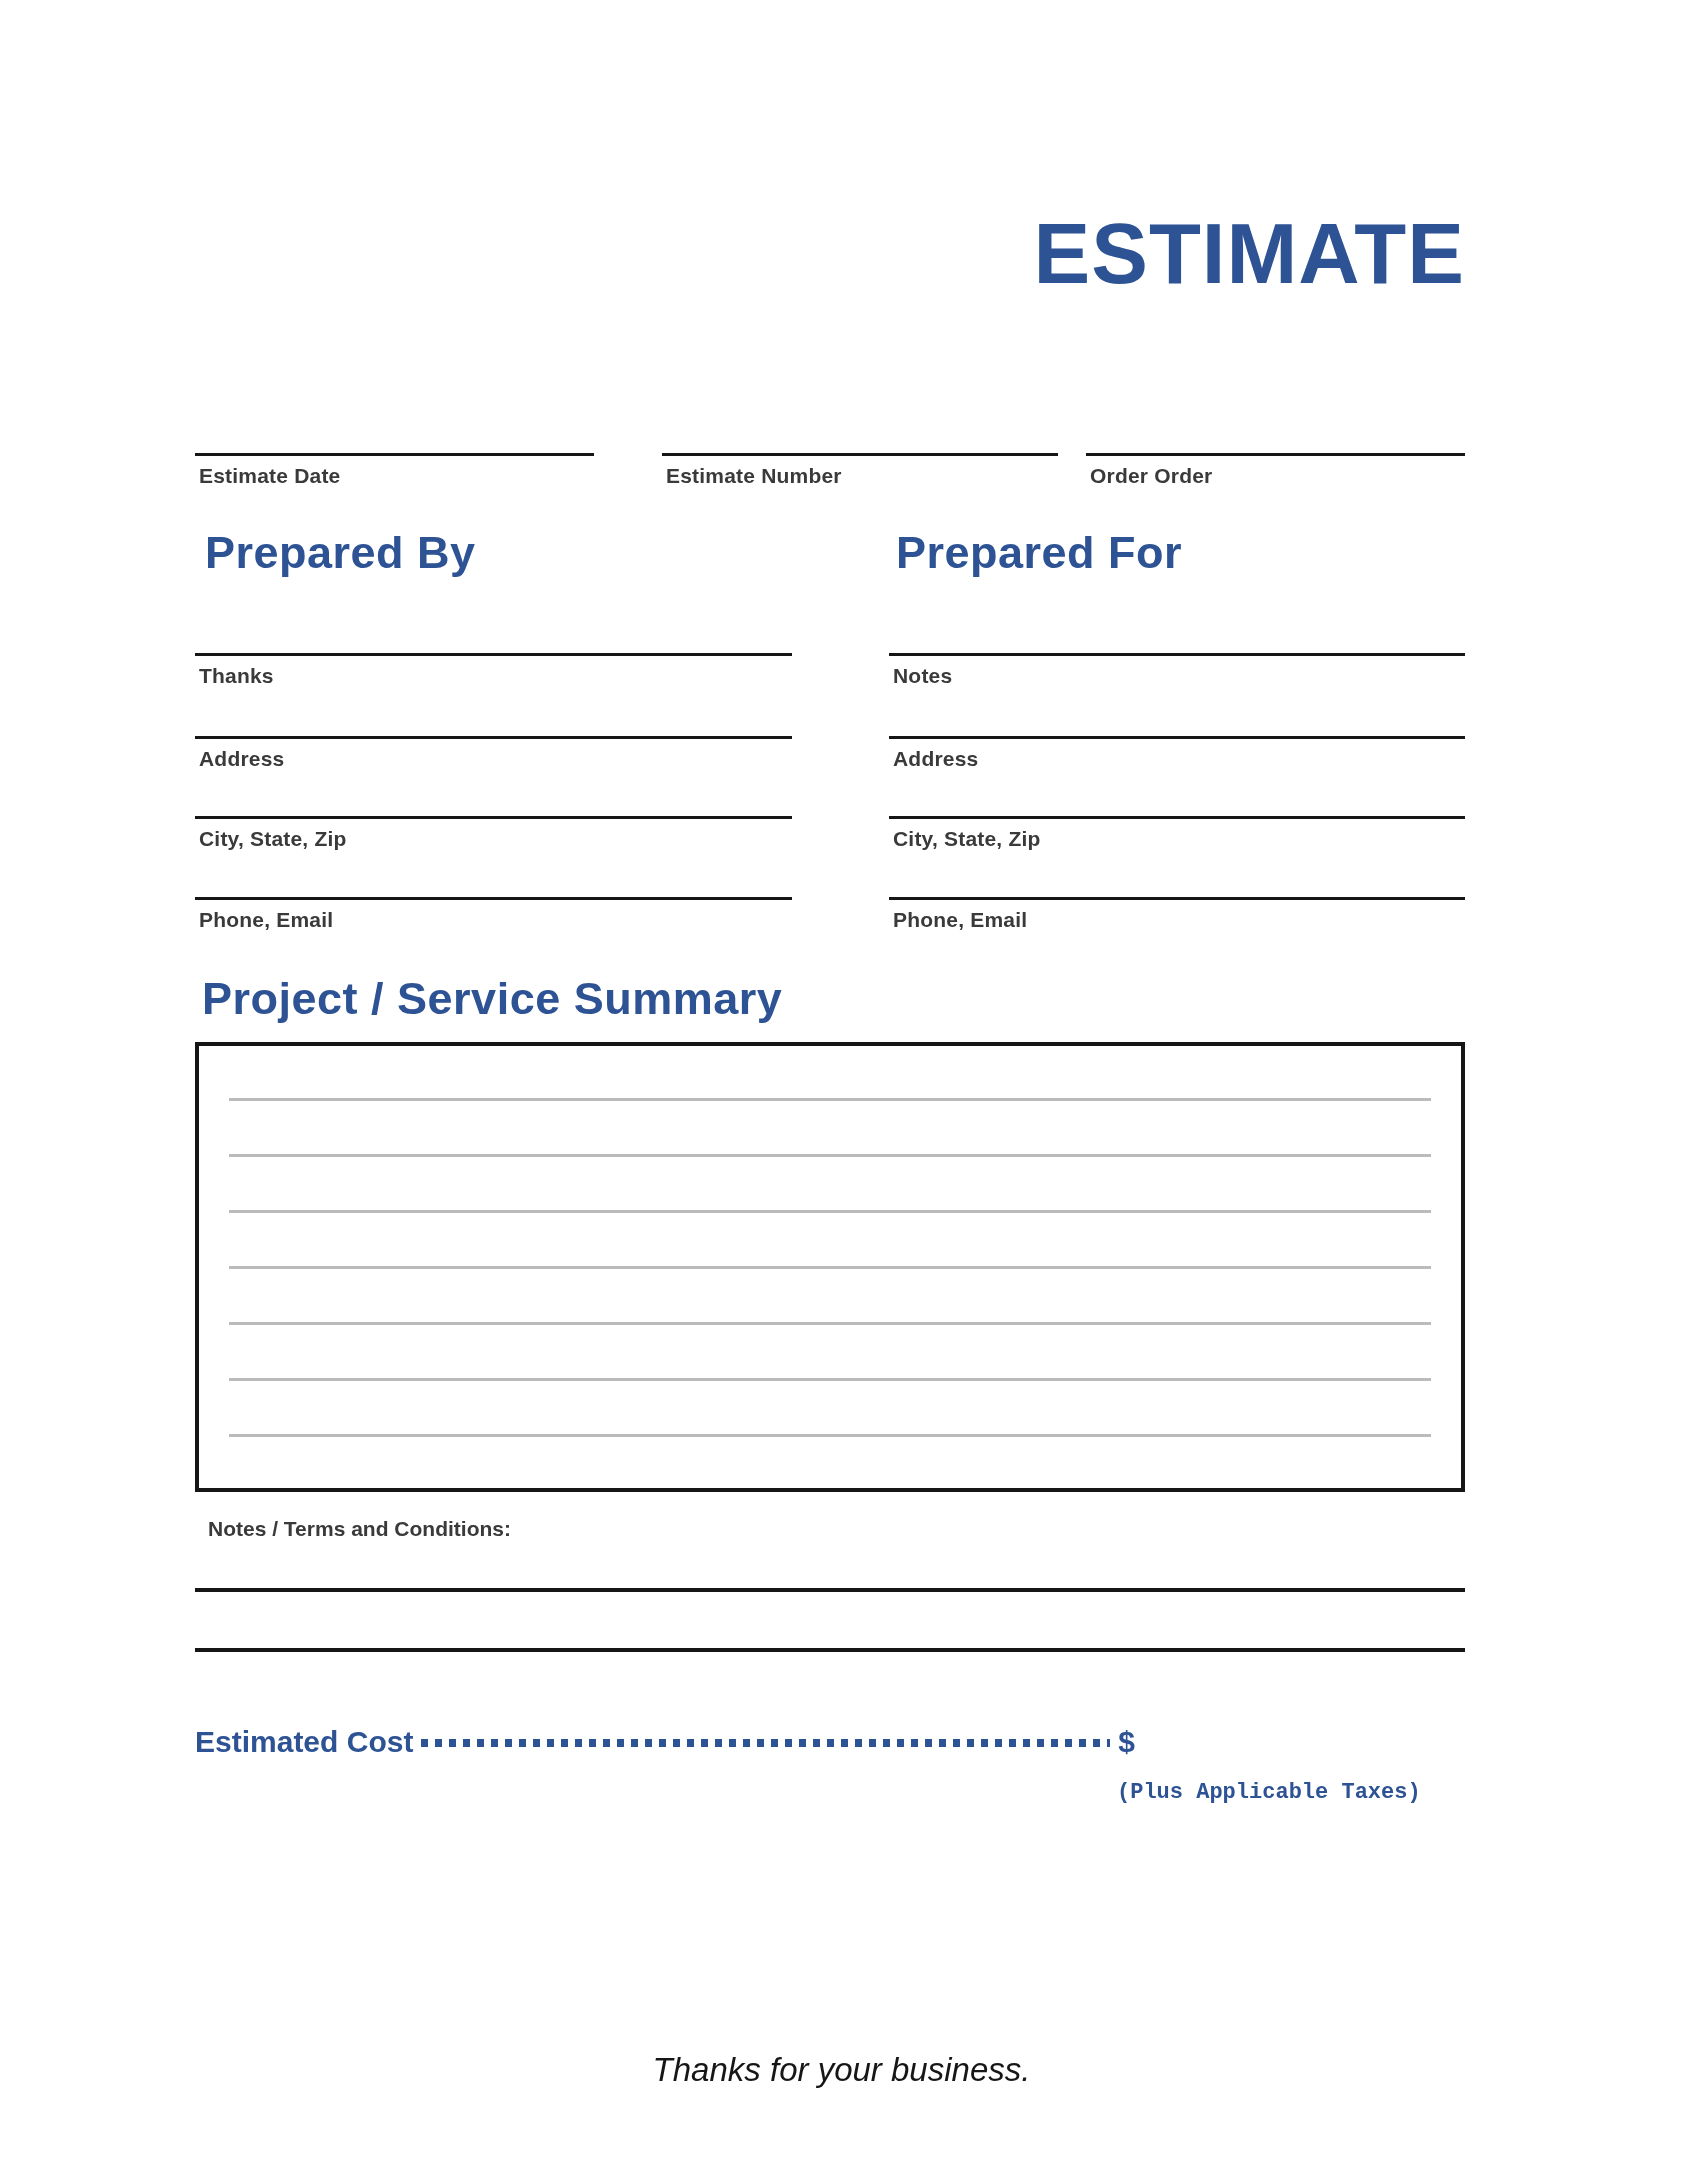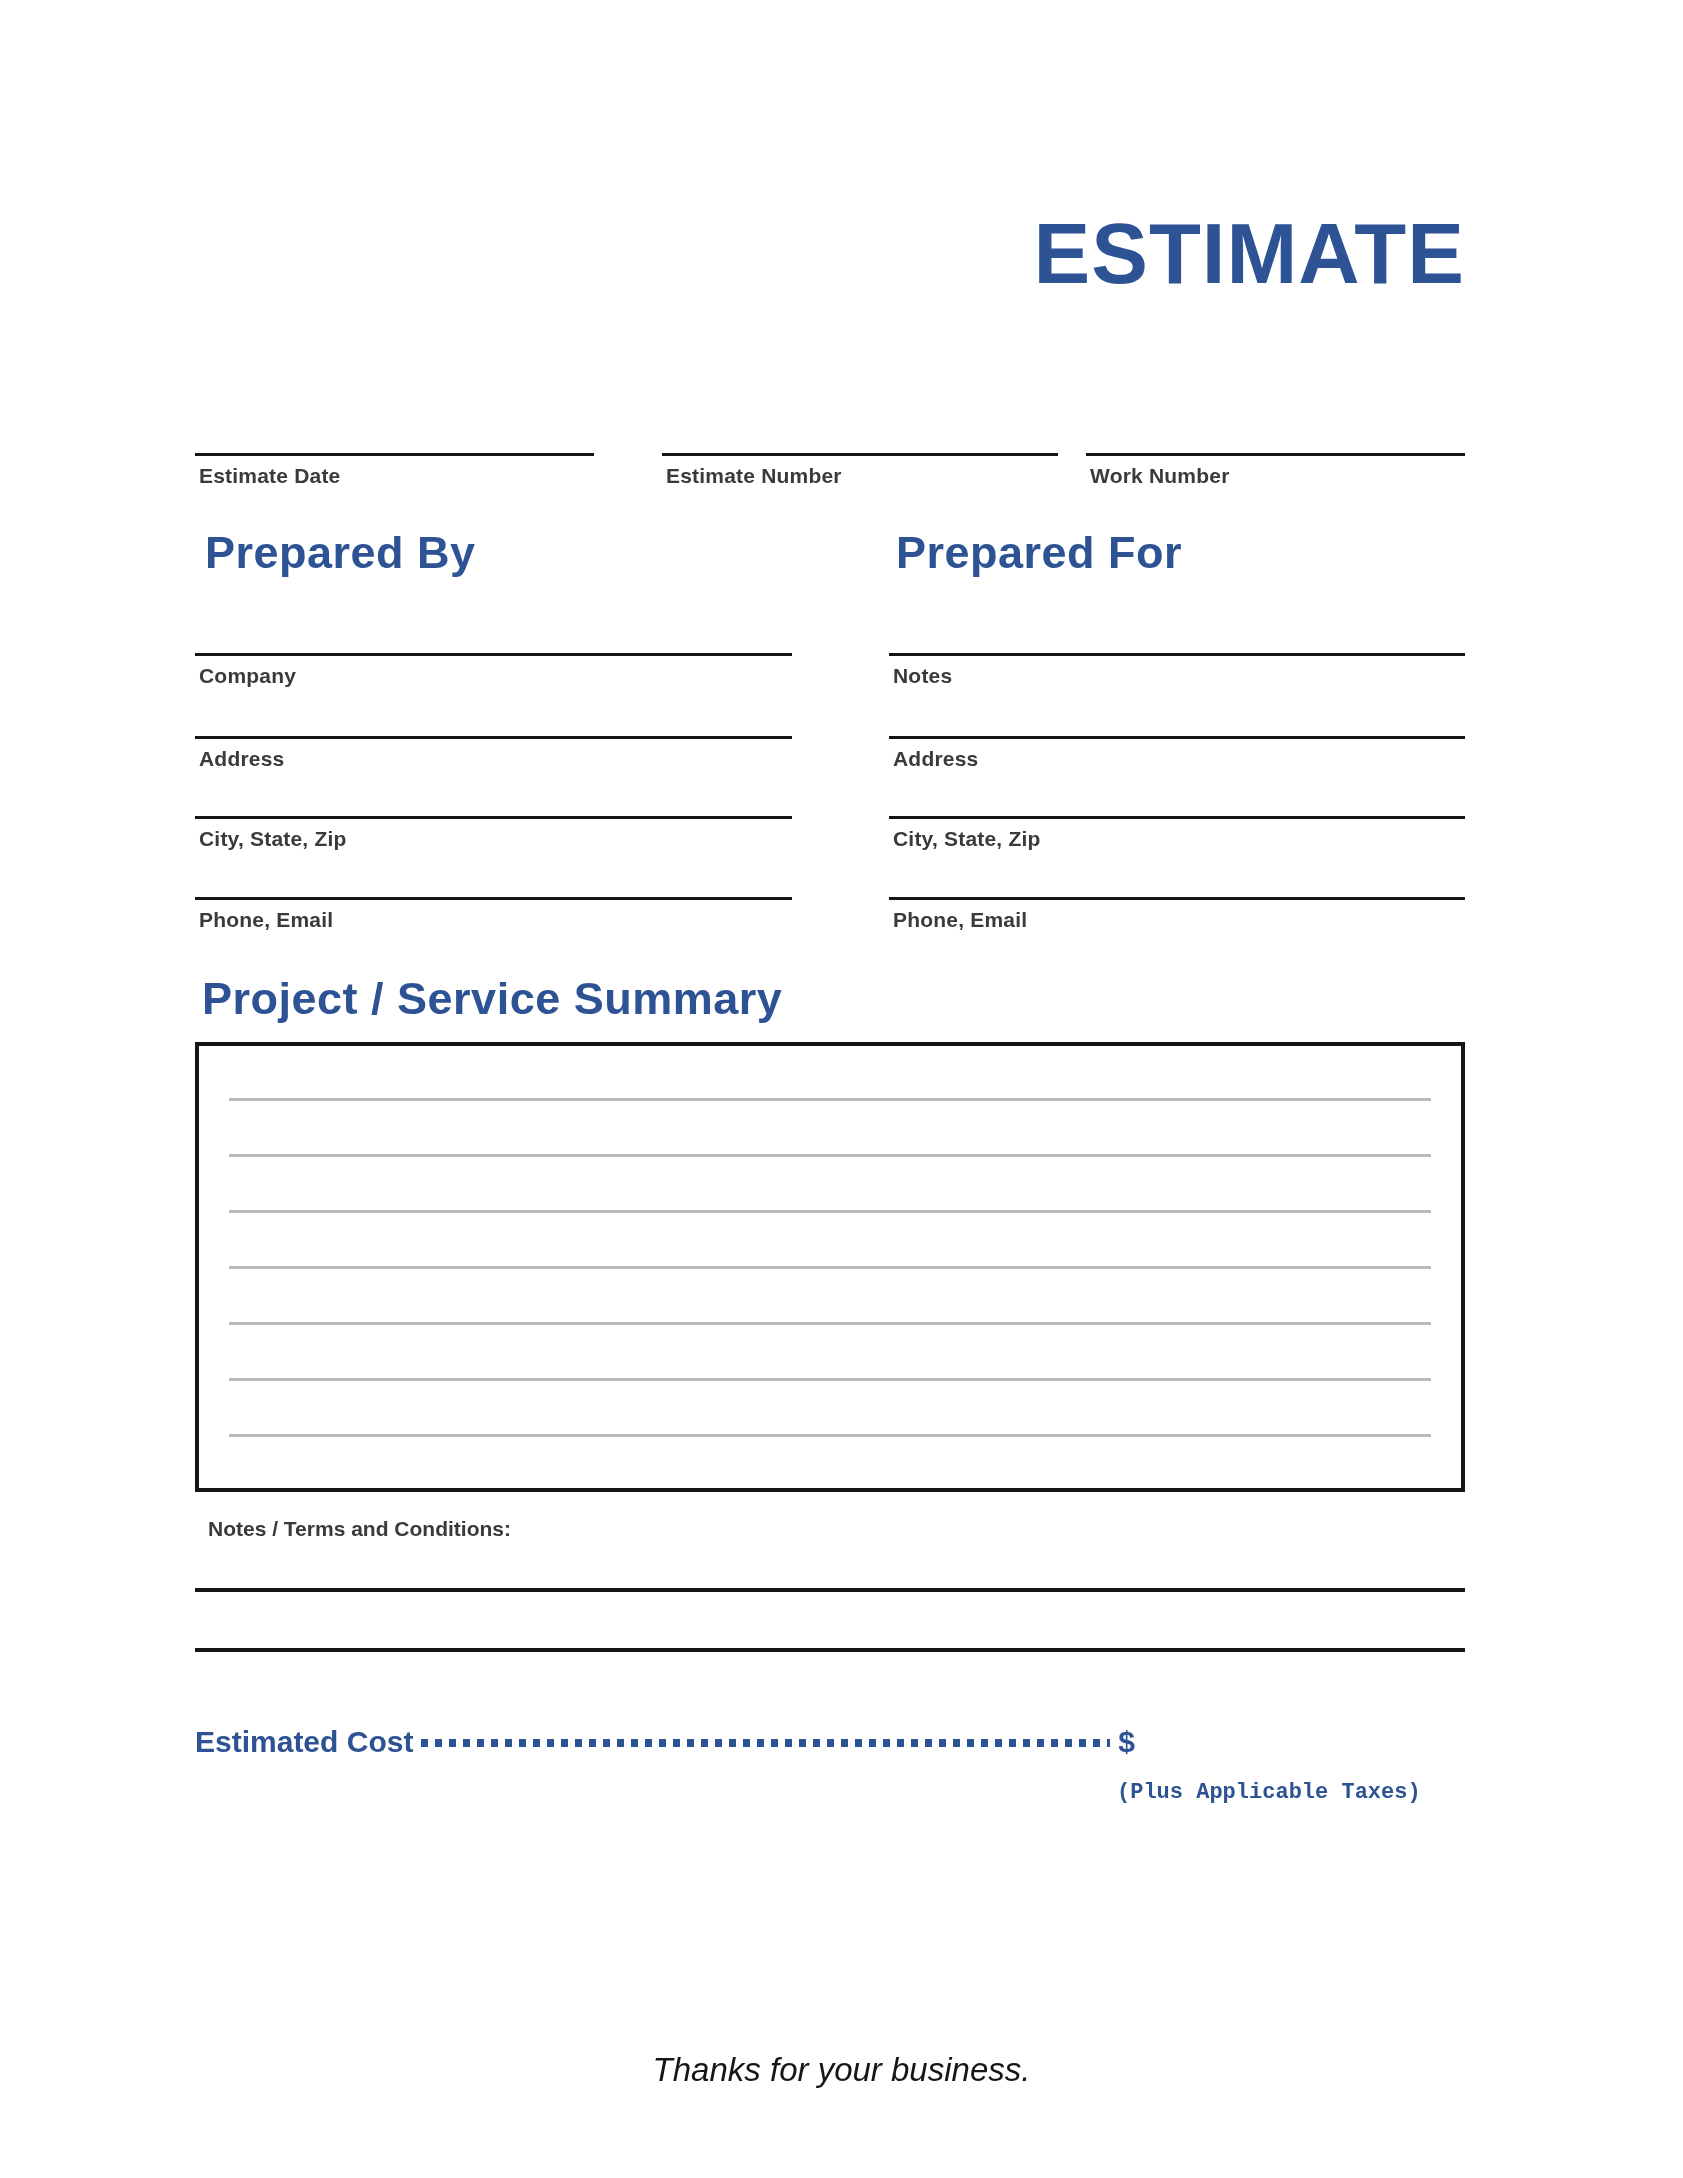--- a/index.html
+++ b/index.html
@@ -100,29 +100,29 @@
   <div class="field" style="left:195px;top:416px;width:399px;">
     <input class="fill fill-sm" aria-label="Estimate Date" style="">
     <div class="field-label">Estimate Date</div>
   </div>
   <div class="field" style="left:643px;top:416px;width:396px;margin-left:19px;">
     <input class="fill fill-sm" aria-label="Estimate Number" style="">
     <div class="field-label">Estimate Number</div>
   </div>
   <div class="field" style="left:1086px;top:416px;width:379px;">
     <input class="fill fill-sm" aria-label="Work Order" style="">
-    <div class="field-label">Work Number</div>
+    <div class="field-label">Order Order</div>
   </div>
 
   <div class="section-heading" style="left:205px;top:530px;">Prepared By</div>
   <div class="section-heading" style="left:896px;top:530px;">Prepared For</div>
 
   <div class="field" style="left:195px;top:605px;width:597px;">
     <input class="fill fill-lg" aria-label="Company" style="">
-    <div class="field-label">Company</div>
+    <div class="field-label">Thanks</div>
   </div>
   <div class="field" style="left:195px;top:688px;width:597px;">
     <input class="fill fill-lg" aria-label="Address" style="">
     <div class="field-label">Address</div>
   </div>
   <div class="field" style="left:195px;top:768px;width:597px;">
     <input class="fill fill-lg" aria-label="City, State, Zip" style="">
     <div class="field-label">City, State, Zip</div>
   </div>
   <div class="field" style="left:195px;top:849px;width:597px;">

